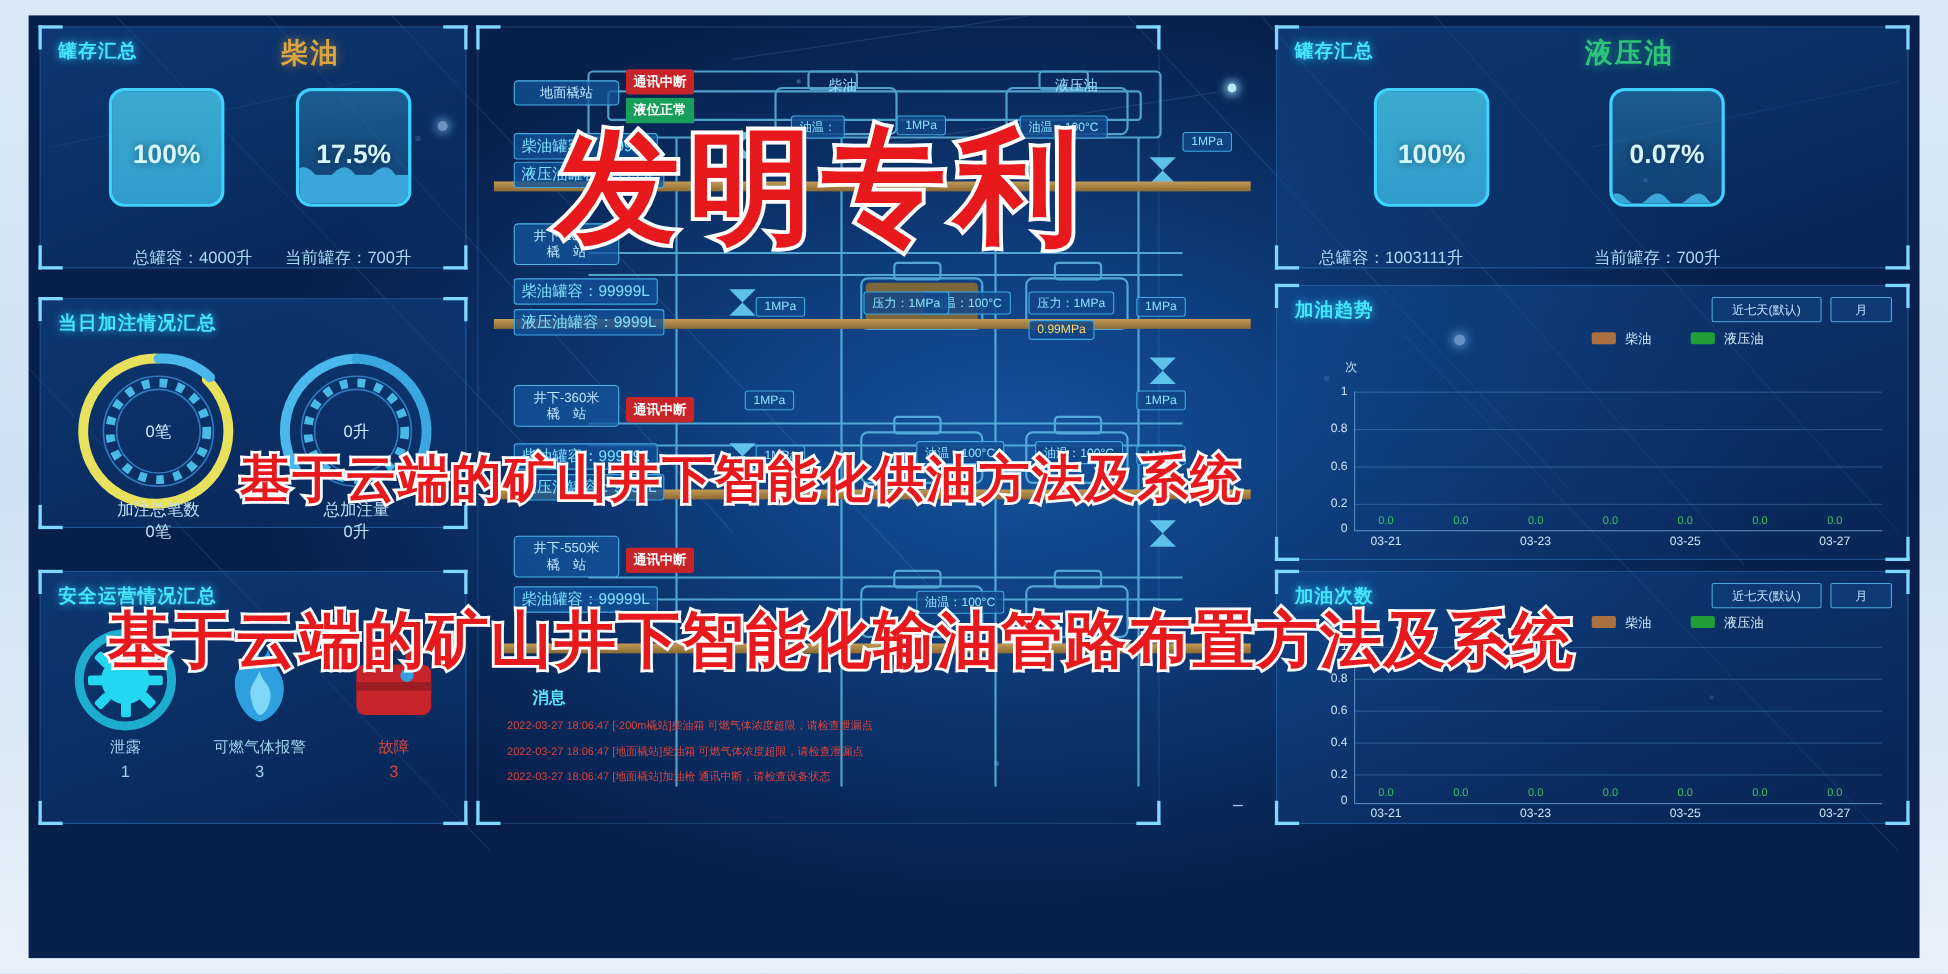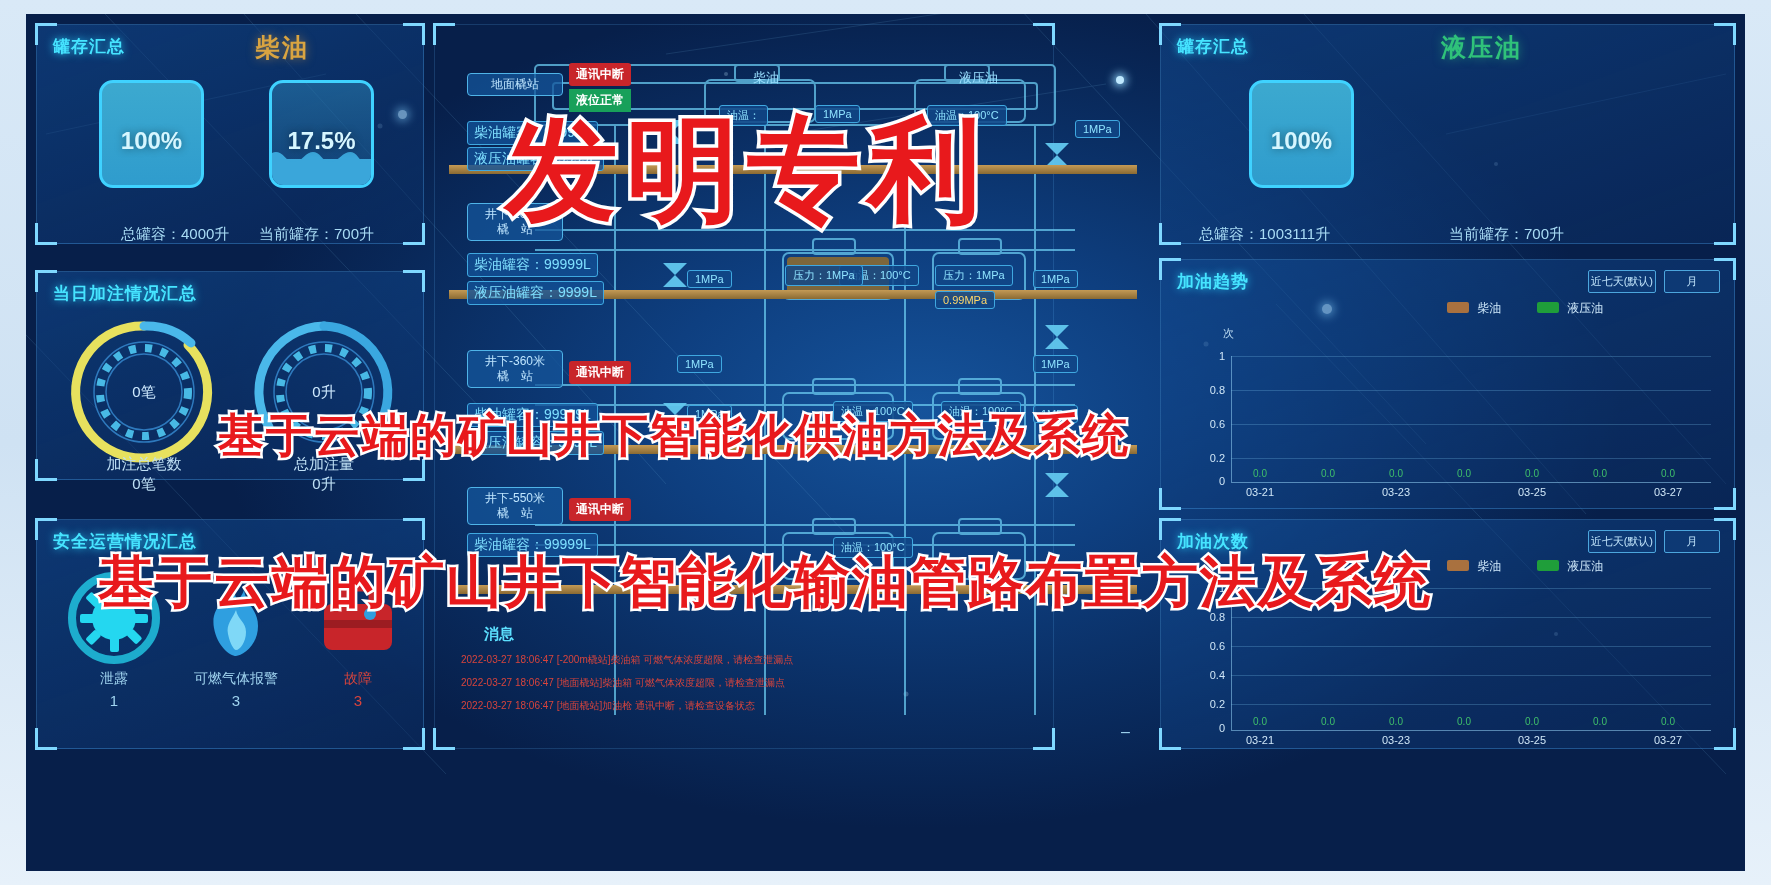--- a/index.html
+++ b/index.html
@@ -109,21 +109,21 @@
   .deck { position:absolute; height:9px; background:linear-gradient(180deg,#c49a55,#8a6a33); }
 
   
   .msgtitle { position:absolute; font-size:15px; font-weight:bold; color:#5ce0ff; }
   .msgrow { position:absolute; font-size:10px; color:#d8443c; white-space:nowrap; }
 
   
   .chartbtn {
     position:absolute; font-size:11px; color:#bfe3fa;
     border:1px solid #4ca6dd; background:rgba(14,60,120,.8);
-    padding:3px 2px; border-radius:2px; white-space:nowrap;
+    padding:3px 18px; border-radius:2px; white-space:nowrap;
   }
   .legenditem { position:absolute; font-size:12px; color:#cfe9fb; white-space:nowrap; }
   .swatch { display:inline-block; width:22px; height:11px; vertical-align:-1px; margin-right:5px; border-radius:2px; }
   .axlabel { position:absolute; font-size:11px; color:#bcdcf2; }
   .ytick  { position:absolute; font-size:11px; color:#cfe6f7; text-align:right; width:26px; }
   .xtick  { position:absolute; font-size:11px; color:#cfe6f7; text-align:center; width:44px; }
   .dlabel { position:absolute; font-size:10px; color:#3fbf6a; text-align:center; width:30px; }
   .grid   { position:absolute; height:1px; background:rgba(120,190,235,.28); }
   .axis   { position:absolute; background:rgba(150,210,245,.55); }
 
@@ -414,20 +414,26 @@
     <span class="corner c-br"></span>
 
     <div class="ptitle">罐存汇总</div>
     <div class="bigname hyd" style="left:280px;top:6px;">液压油</div>
 
     <div class="tank full" style="left:88px;top:55px;">
       <div class="val">100%</div>
     </div>
     <div class="capline" style="left:38px;top:200px;">总罐容：1003111升</div>
 
+    <div class="tank" style="left:302px;top:55px;">
+      <svg class="wave" style="bottom:0;" viewBox="0 0 110 16" preserveAspectRatio="none">
+        <path d="M0,12 Q9,2 18,12 T37,12 T55,12 T74,12 T92,12 T110,12 L110,16 L0,16 Z" fill="#3aa6da"></path>
+      </svg>
+      <div class="val">0.07%</div>
+    </div>
     <div class="capline" style="left:288px;top:200px;">当前罐存：700升</div>
   </div>
 
   <div class="panel" style="left:1134px;top:245px;width:575px;height:250px;">
     <span class="corner c-tl"></span>
     <span class="corner c-tr"></span>
     <span class="corner c-bl"></span>
     <span class="corner c-br"></span>
 
     <div class="ptitle">加油趋势</div>

